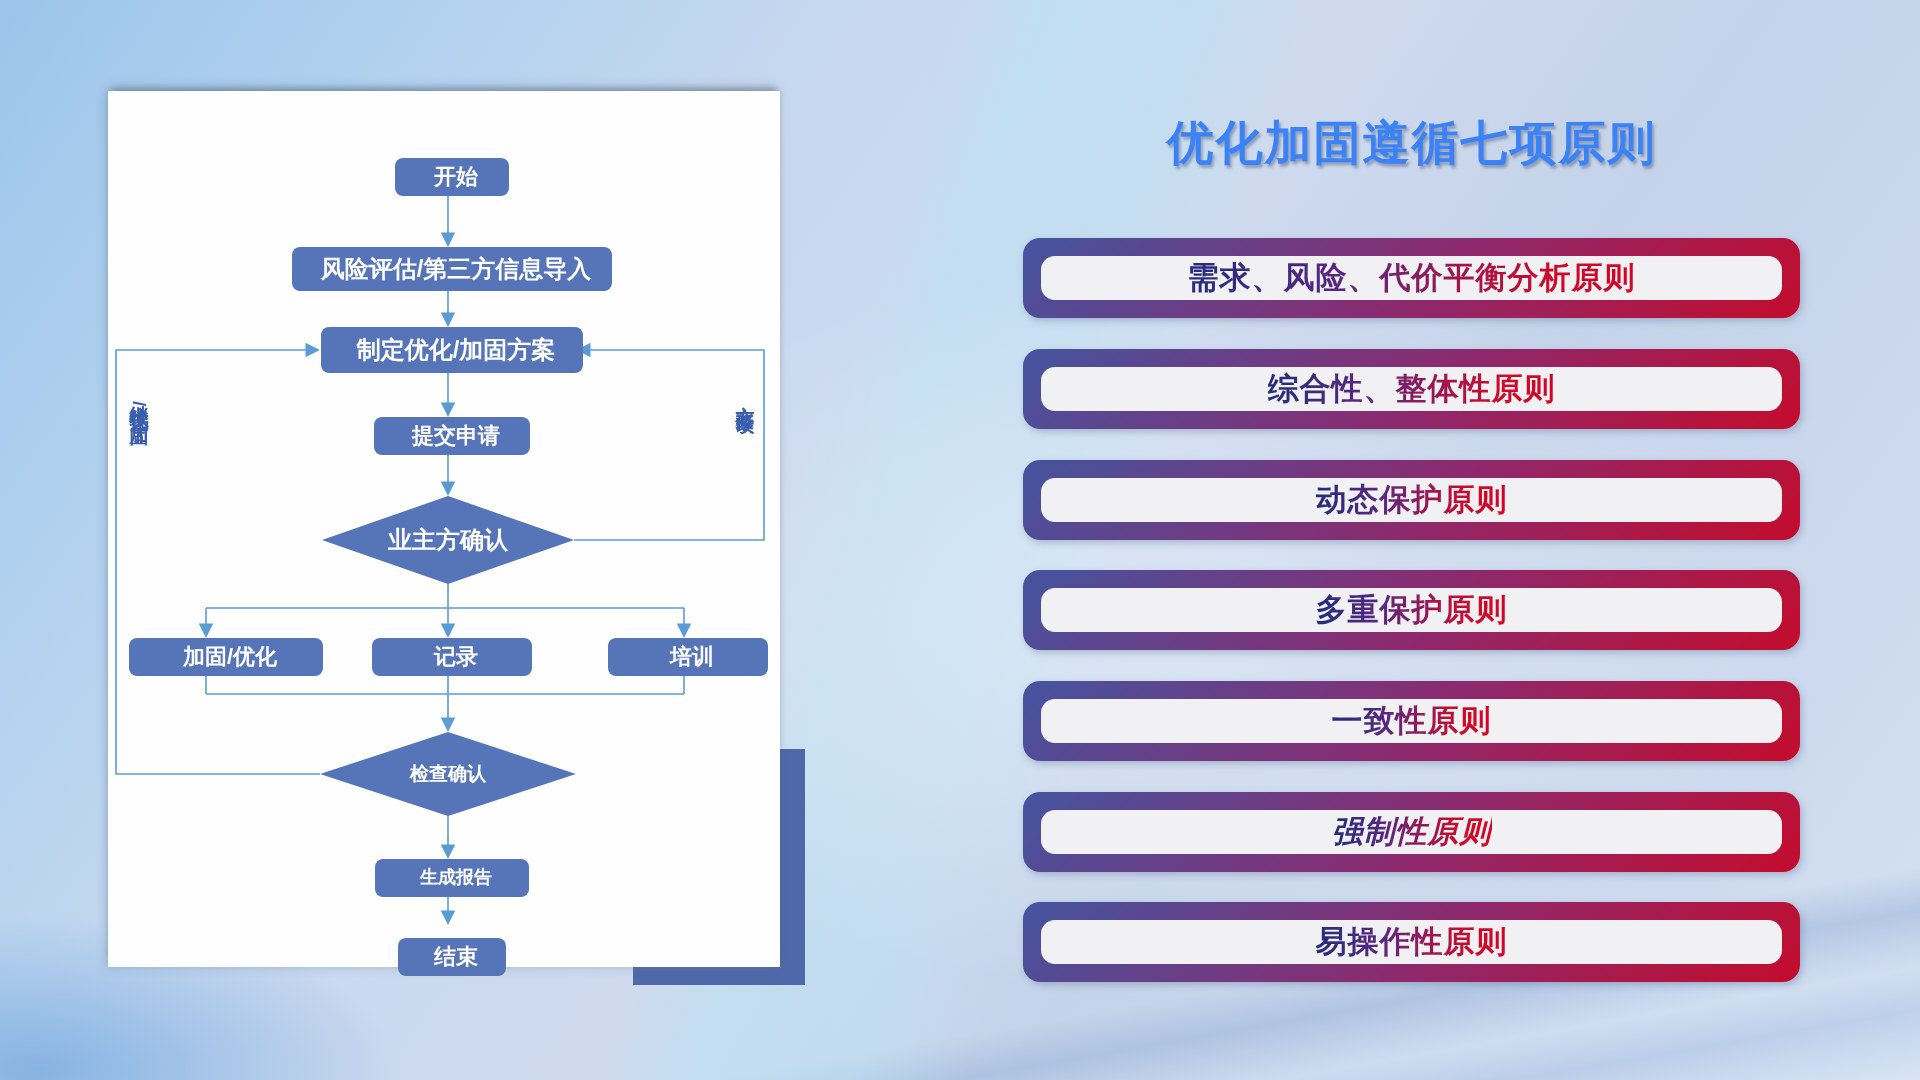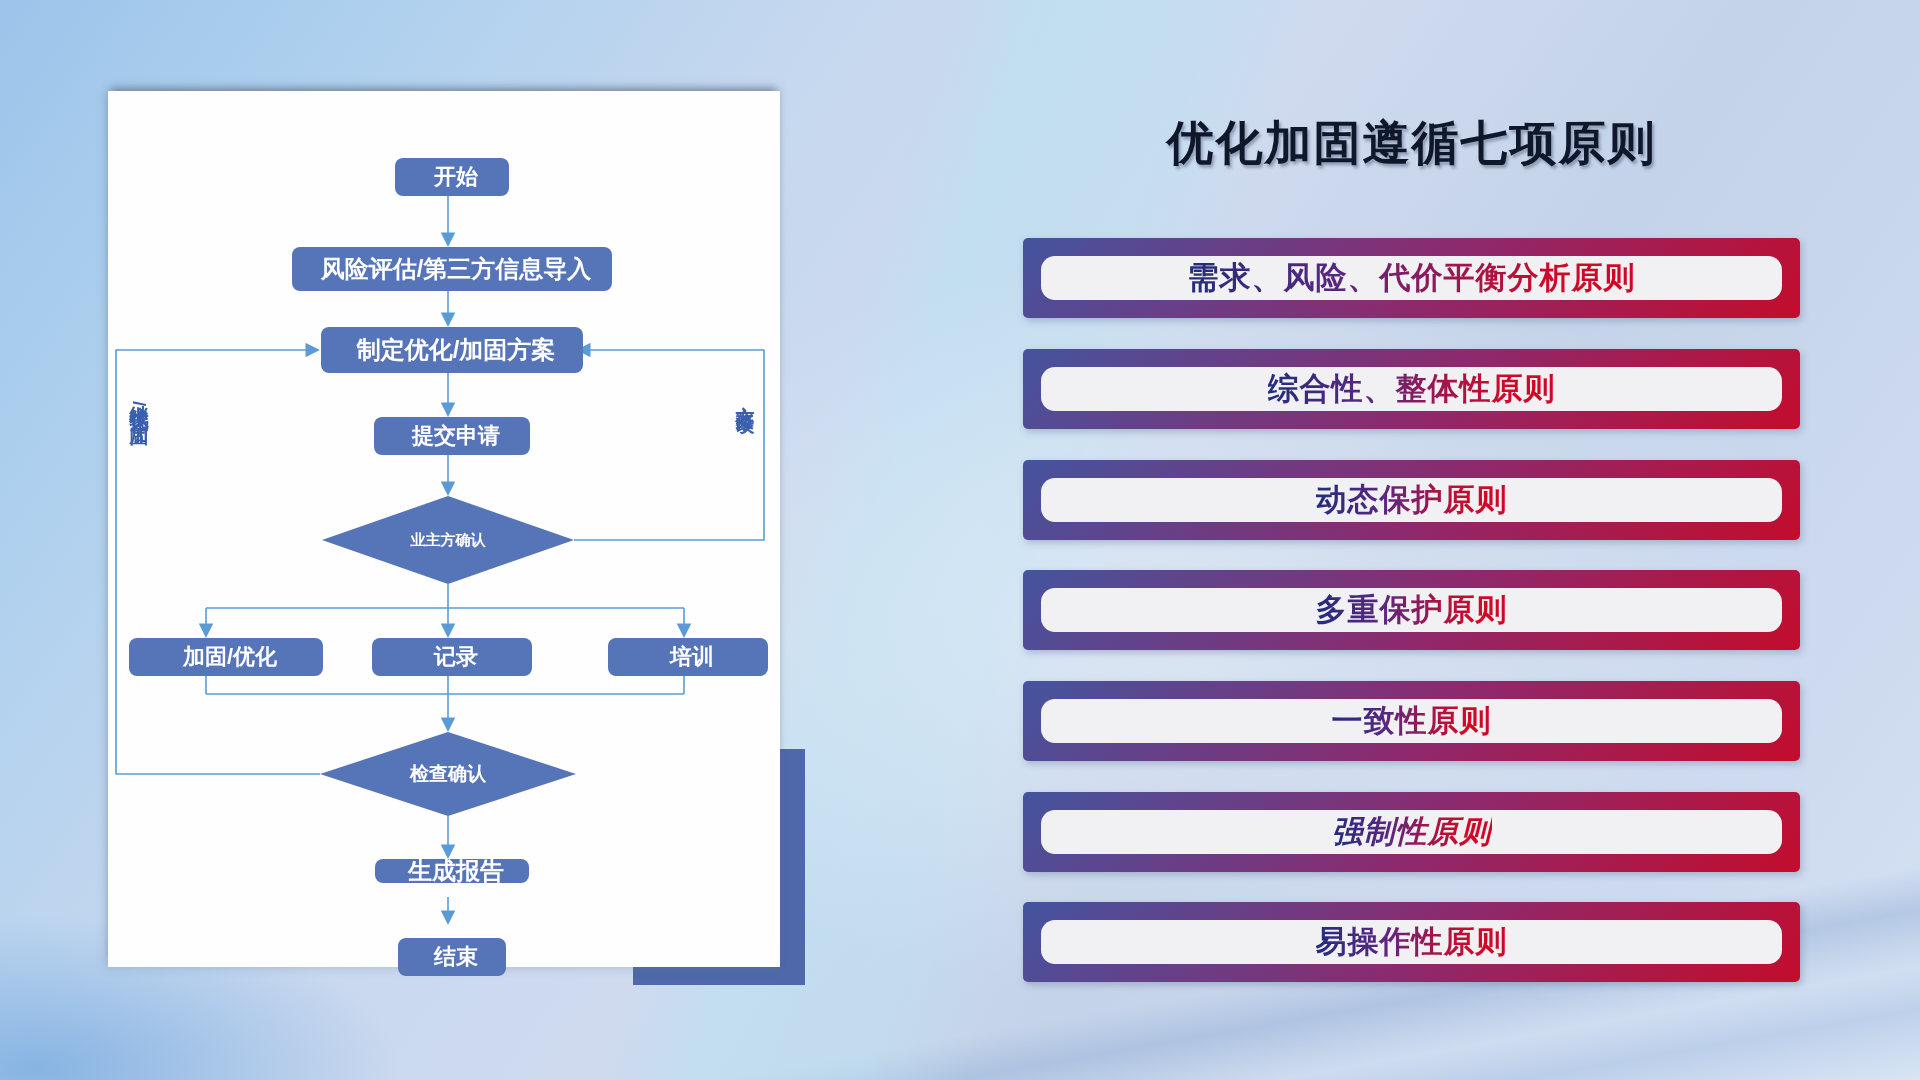--- a/index.html
+++ b/index.html
@@ -36,26 +36,26 @@
   }
   .fc-side-label{
     position:absolute;writing-mode:vertical-rl;letter-spacing:3px;line-height:1;
     color:#3a5fae;font-weight:bold;font-size:19px;z-index:4;white-space:nowrap;
   }
   .fc-lines{position:absolute;left:0;top:0;width:672px;height:876px;z-index:2;}
 
   
   .slide-title{
     position:absolute;left:1023px;top:112px;width:777px;text-align:center;
-    font-size:47px;font-weight:bold;color:#0f172a;letter-spacing:2px;
+    font-size:47px;font-weight:bold;color:#3b82f6;letter-spacing:2px;
     text-shadow:2px 3px 3px rgba(56,66,99,0.40);
   }
   .pbox{
     position:absolute;left:1023px;width:777px;height:80px;box-sizing:border-box;
-    border-radius:5px;padding:18px;
+    border-radius:17px;padding:18px;
     background:linear-gradient(135deg,#44549f 0%,#8c2a6e 52%,#c30c2c 100%);
     box-shadow:2px 3px 7px rgba(90,104,145,0.35);
   }
   .pbox-inner{
     width:100%;height:100%;box-sizing:border-box;border-radius:14px;background:#f1f1f3;
     display:flex;align-items:center;justify-content:center;
   }
   .ptext{
     font-size:31px;font-weight:600;letter-spacing:1px;color:#a01c3e;
     background:linear-gradient(90deg,#232c7d 0%,#5b2780 35%,#a3154b 62%,#cf0a28 82%,#d10426 100%);
@@ -94,31 +94,31 @@
   </svg>
 
   <div class="fc-node" style="left:287px;top:67px;width:106px;height:38px;font-size:22px;">开始</div>
 
   <div class="fc-node" style="left:184px;top:156px;width:312px;height:44px;font-size:24px;">风险评估/第三方信息导入</div>
 
   <div class="fc-node" style="left:213px;top:236px;width:254px;height:46px;font-size:24px;">制定优化/加固方案</div>
 
   <div class="fc-node" style="left:266px;top:326px;width:148px;height:38px;font-size:22px;">提交申请</div>
 
-  <div class="fc-diamond" style="left:214px;top:405px;width:252px;height:88px;font-size:15px;">业主方确认</div>
+  <div class="fc-diamond" style="left:214px;top:405px;width:252px;height:88px;font-size:24px;">业主方确认</div>
 
   <div class="fc-node" style="left:21px;top:547px;width:186px;height:38px;font-size:22px;">加固/优化</div>
 
   <div class="fc-node" style="left:264px;top:547px;width:152px;height:38px;font-size:22px;">记录</div>
 
   <div class="fc-node" style="left:500px;top:547px;width:152px;height:38px;font-size:22px;">培训</div>
 
   <div class="fc-diamond" style="left:212px;top:641px;width:256px;height:84px;font-size:19px;">检查确认</div>
 
-  <div class="fc-node" style="left:267px;top:768px;width:146px;height:24px;font-size:24px;">生成报告</div>
+  <div class="fc-node" style="left:267px;top:768px;width:146px;height:38px;font-size:18px;">生成报告</div>
 
   <div class="fc-node" style="left:290px;top:847px;width:100px;height:38px;font-size:22px;">结束</div>
 
   <div class="fc-side-label" style="left:22px;top:298px;">继续优化/加固</div>
 
   <div class="fc-side-label" style="left:628px;top:300px;">方案修改</div>
 </div>
 
 <div class="slide-title">优化加固遵循七项原则</div>
 

